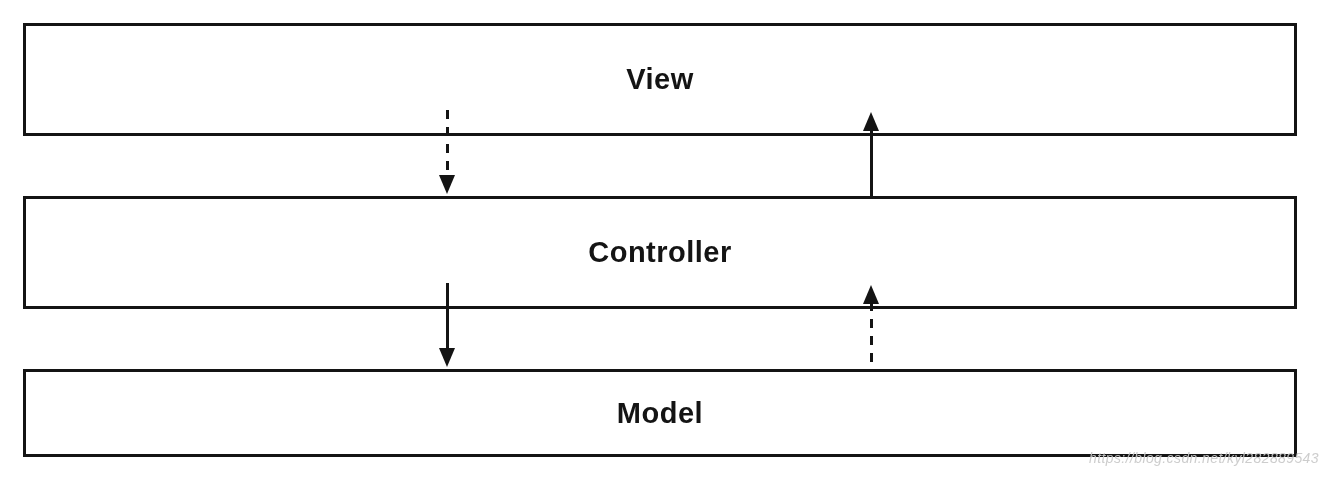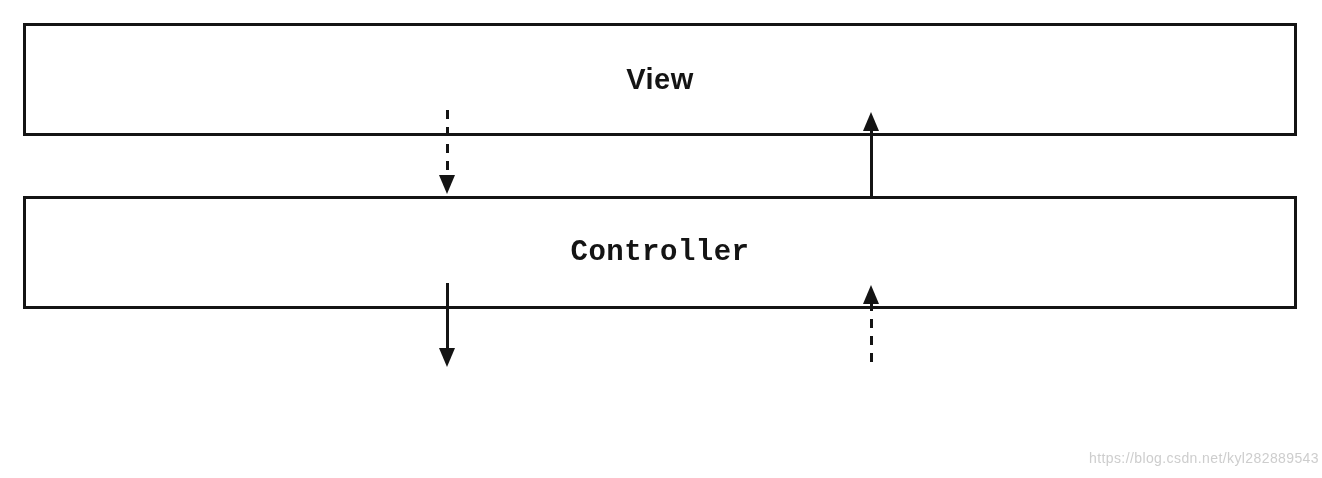--- a/index.html
+++ b/index.html
@@ -27,21 +27,21 @@
     align-items: center;
     justify-content: center;
   }
   .box-label {
     font-size: 29px;
     font-weight: 700;
     color: #141414;
     letter-spacing: 0.5px;
   }
   #box-view       { top: 23px; }
-  #box-controller { top: 196px; font-family: Liberation Mono, monospace; }
+  #box-controller { top: 196px; }
   #box-model      { top: 369px; height: 88px; }
 
   .varrow {
     position: absolute;
     width: 16px;
     height: 86px;
   }
   .varrow .shaft {
     position: absolute;
     left: 6.5px;
@@ -72,40 +72,44 @@
   #arrow-view-to-controller { left: 439px; top: 110px; }
   #arrow-controller-to-view { left: 863px; top: 110px; }
   #arrow-controller-to-model{ left: 439px; top: 283px; }
   #arrow-model-to-controller{ left: 863px; top: 283px; }
 
   .watermark {
     position: absolute;
     top: 450px;
     right: 3px;
     font-size: 14px;
+    font-style: italic;
     color: rgba(201, 201, 201, 0.92);
     letter-spacing: 0.4px;
     z-index: 5;
     white-space: nowrap;
     text-align: center;
   }
 </style>
 </head>
 <body>
 
 <div class="canvas">
 
   <div class="box" id="box-view">
     <span class="box-label">View</span>
   </div>
 
   <div class="box" id="box-controller">
     <span class="box-label">Controller</span>
   </div>
 
+  <div class="box" id="box-model">
+    <span class="box-label">Model</span>
+  </div>
 
   <div class="varrow down" id="arrow-view-to-controller">
     <div class="shaft shaft-dashed"></div>
     <div class="head head-down"></div>
   </div>
 
   <div class="varrow up" id="arrow-controller-to-view">
     <div class="shaft shaft-solid"></div>
     <div class="head head-up"></div>
   </div>

